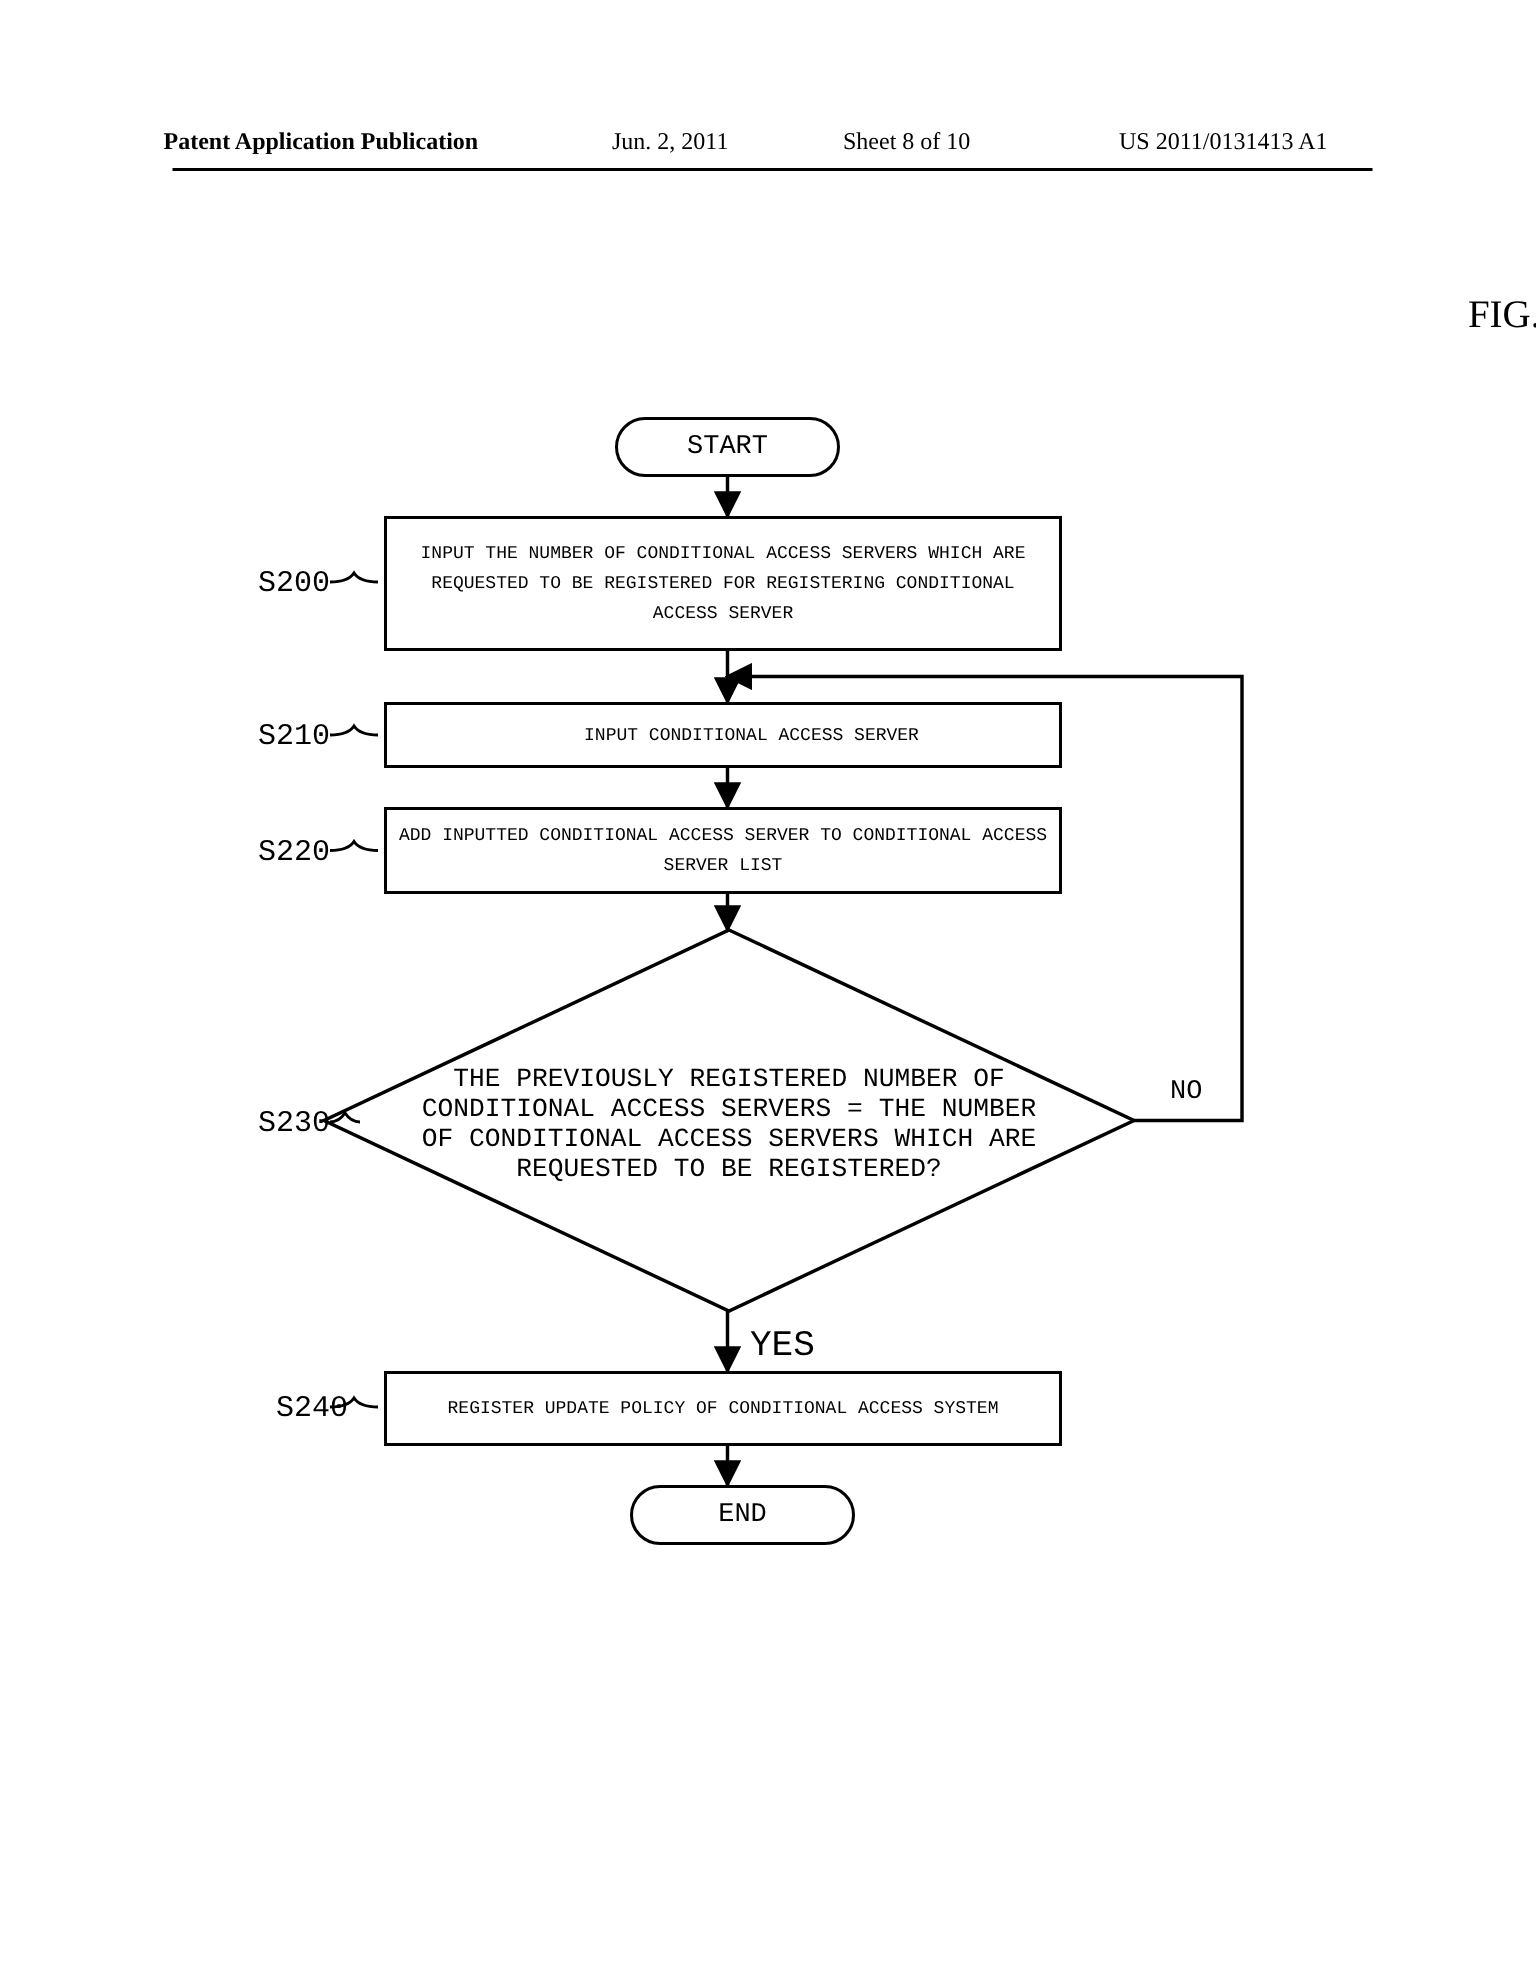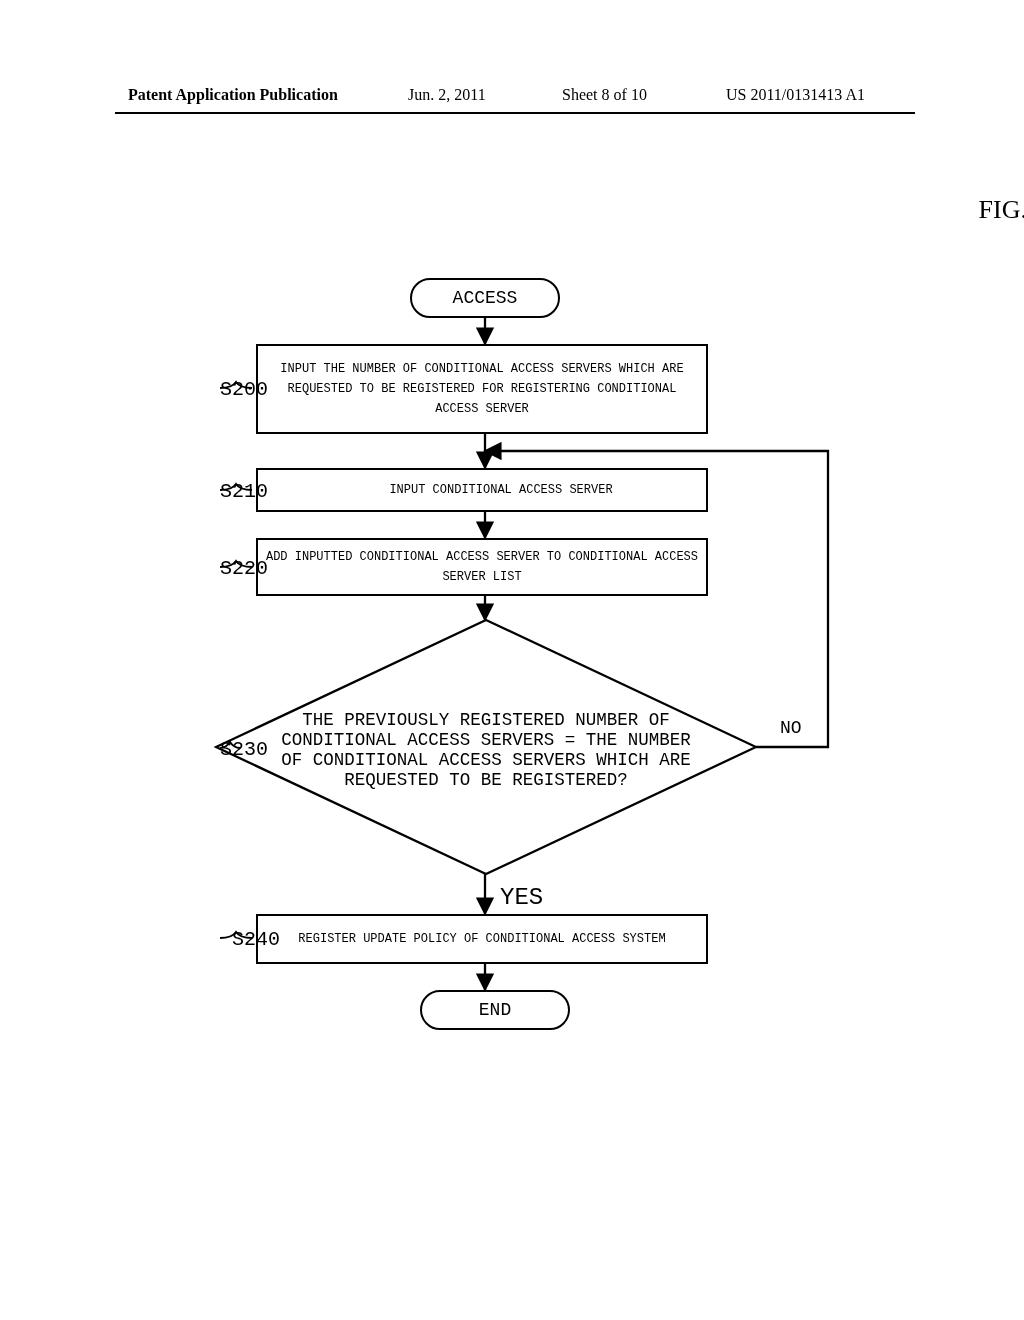--- a/index.html
+++ b/index.html
@@ -5,24 +5,24 @@
   * { box-sizing: border-box; }
   body {
     margin: 0;
     padding: 0;
     background: #fff;
     font-family: "Times New Roman", serif;
     width: 1024px;
     height: 1320px;
     position: relative;
   }
-  .hdr-left { position: absolute; left: 128px; font-weight: bold; }
+  .hdr-left { position: absolute; left: 109px; font-weight: bold; }
   .hdr-mid { position: absolute; left: 408px; }
   .hdr-sheet { position: absolute; left: 562px; }
-  .hdr-right { position: absolute; left: 726px; font-family: Liberation Serif, serif; }
+  .hdr-right { position: absolute; left: 746px; font-family: Liberation Serif, serif; }
   .header-rule {
     position: absolute;
     top: 112px;
     left: 115px;
     width: 800px;
     height: 2px;
     background: #000;
   }
   .fig-label {
     position: absolute;
@@ -95,21 +95,20 @@
     font-size: 17.5px;
     line-height: 20px;
     padding: 28px 64px 22px 64px;
   }
 
   
   .slabel {
     position: absolute;
     font-family: "Courier New", monospace;
     font-size: 20px;
-    margin-left: 48px;
   }
   .s200 { left: 172px; top: 378px; }
   .s210 { left: 172px; top: 480px; }
   .s220 { left: 172px; top: 557px; }
   .s230 { left: 172px; top: 738px; }
   .s240 { left: 184px; top: 928px; }
 
   
   .edge-label-yes {
     position: absolute;
@@ -128,21 +127,21 @@
 <body>
 
 <div class="hdr-left" style="top:86px;">Patent Application Publication</div>
 <div class="hdr-mid" style="top:86px;">Jun. 2, 2011</div>
 <div class="hdr-sheet" style="top:86px;">Sheet 8 of 10</div>
 <div class="hdr-right" style="top:86px;">US 2011/0131413 A1</div>
 <div class="header-rule"></div>
 
 <div class="fig-label">FIG.8</div>
 
-<div class="term term-start">ACCESS</div>
+<div class="term term-start">START</div>
 
 <div class="box box200">
     <span>INPUT THE NUMBER OF CONDITIONAL ACCESS SERVERS WHICH ARE REQUESTED TO BE REGISTERED FOR REGISTERING CONDITIONAL ACCESS SERVER</span>
   </div>
 <div class="box box210">
     <span>INPUT CONDITIONAL ACCESS SERVER</span>
   </div>
 <div class="box box220">
     <span>ADD INPUTTED CONDITIONAL ACCESS SERVER TO CONDITIONAL ACCESS SERVER LIST</span>
   </div>

